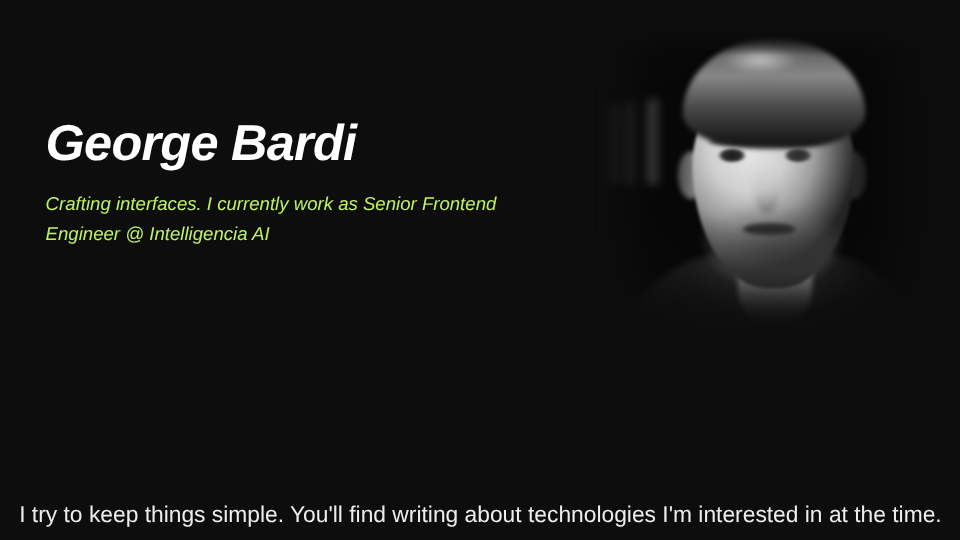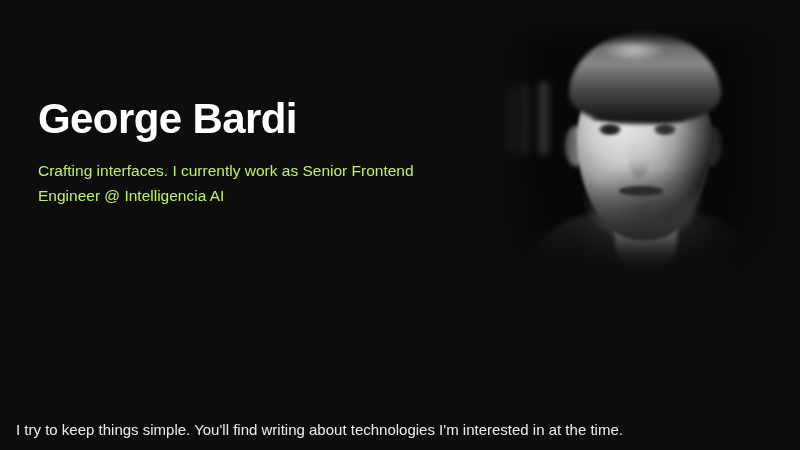--- a/index.html
+++ b/index.html
@@ -23,20 +23,21 @@
     top: 0;
     width: 800px;
     height: 300px;
   }
 
   #intro-block {
     position: absolute;
     left: 38px;
     top: 94px;
     width: 400px;
+    font-style: italic;
   }
 
   #page-title {
     margin: 0;
     font-size: 42px;
     line-height: 50px;
     font-weight: 700;
     letter-spacing: -0.6px;
     color: #ffffff;
     white-space: nowrap;
@@ -227,21 +228,21 @@
       linear-gradient(0deg,   #0d0d0d 0%, rgba(13,13,13,0) 22%),
       radial-gradient(80% 80% at 48% 44%, rgba(13,13,13,0) 45%, rgba(13,13,13,0.85) 100%);
   }
 
   
   #about-blurb {
     position: absolute;
     left: 16px;
     top: 418px;
     margin: 0;
-    font-size: 15px;
+    font-size: 19px;
     line-height: 24px;
     font-weight: 400;
     color: #ededed;
     white-space: nowrap;
   }
 </style>
 </head>
 <body>
 
 <div id="hero">

